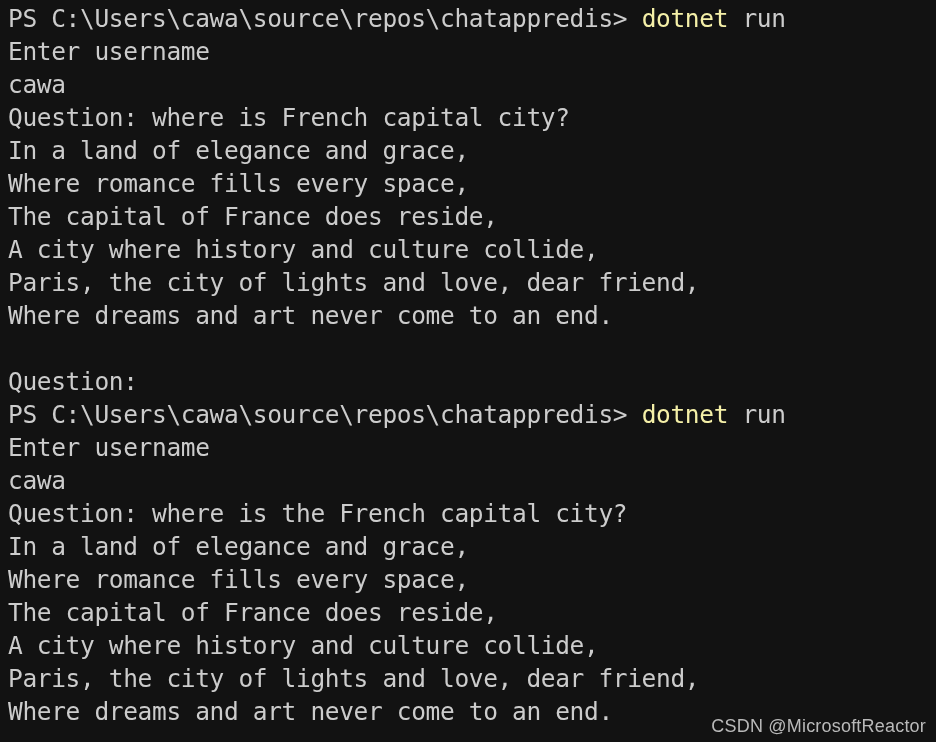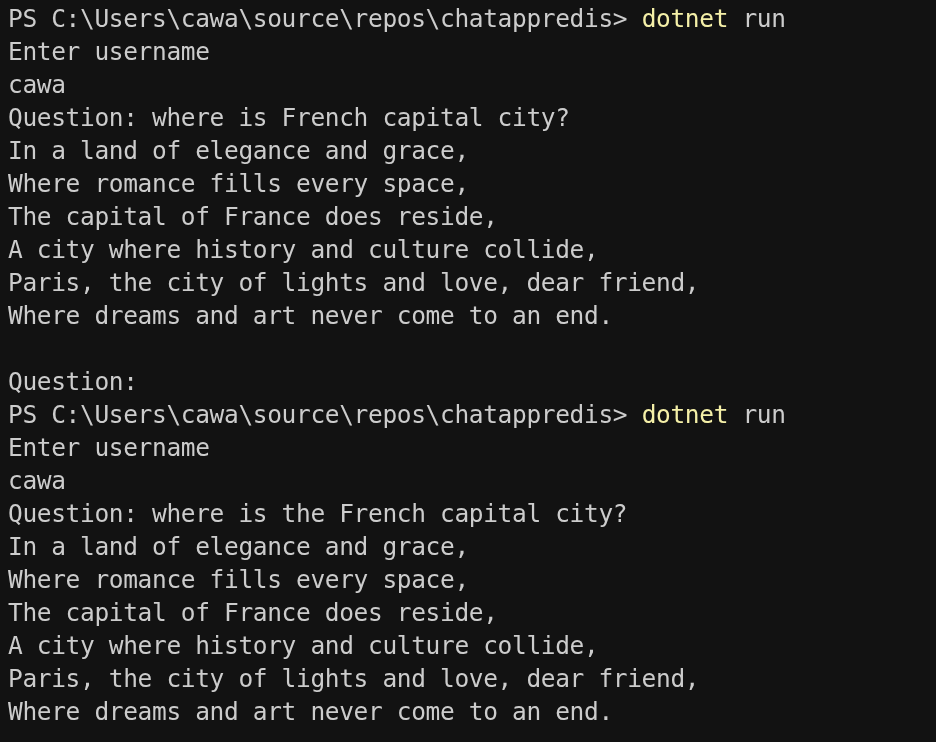--- a/index.html
+++ b/index.html
@@ -54,13 +54,14 @@
     color: #b9b9b9;
     letter-spacing: 0.2px;
     white-space: pre;
   }
 </style>
 </head>
 <body>
 
 <div id="terminal">
   <div id="lines"><div class="line"><span class="seg plain">PS C:\Users\cawa\source\repos\chatappredis&gt; </span><span class="seg cmd">dotnet</span><span class="seg plain"> run</span></div><div class="line"><span class="seg plain">Enter username</span></div><div class="line"><span class="seg plain">cawa</span></div><div class="line"><span class="seg plain">Question: where is French capital city?</span></div><div class="line"><span class="seg plain">In a land of elegance and grace,</span></div><div class="line"><span class="seg plain">Where romance fills every space,</span></div><div class="line"><span class="seg plain">The capital of France does reside,</span></div><div class="line"><span class="seg plain">A city where history and culture collide,</span></div><div class="line"><span class="seg plain">Paris, the city of lights and love, dear friend,</span></div><div class="line"><span class="seg plain">Where dreams and art never come to an end.</span></div><div class="line blank">&nbsp;</div><div class="line"><span class="seg plain">Question:</span></div><div class="line"><span class="seg plain">PS C:\Users\cawa\source\repos\chatappredis&gt; </span><span class="seg cmd">dotnet</span><span class="seg plain"> run</span></div><div class="line"><span class="seg plain">Enter username</span></div><div class="line"><span class="seg plain">cawa</span></div><div class="line"><span class="seg plain">Question: where is the French capital city?</span></div><div class="line"><span class="seg plain">In a land of elegance and grace,</span></div><div class="line"><span class="seg plain">Where romance fills every space,</span></div><div class="line"><span class="seg plain">The capital of France does reside,</span></div><div class="line"><span class="seg plain">A city where history and culture collide,</span></div><div class="line"><span class="seg plain">Paris, the city of lights and love, dear friend,</span></div><div class="line"><span class="seg plain">Where dreams and art never come to an end.</span></div></div>
+  <div id="watermark">CSDN @MicrosoftReactor</div>
 </div>
 
 </body></html>

